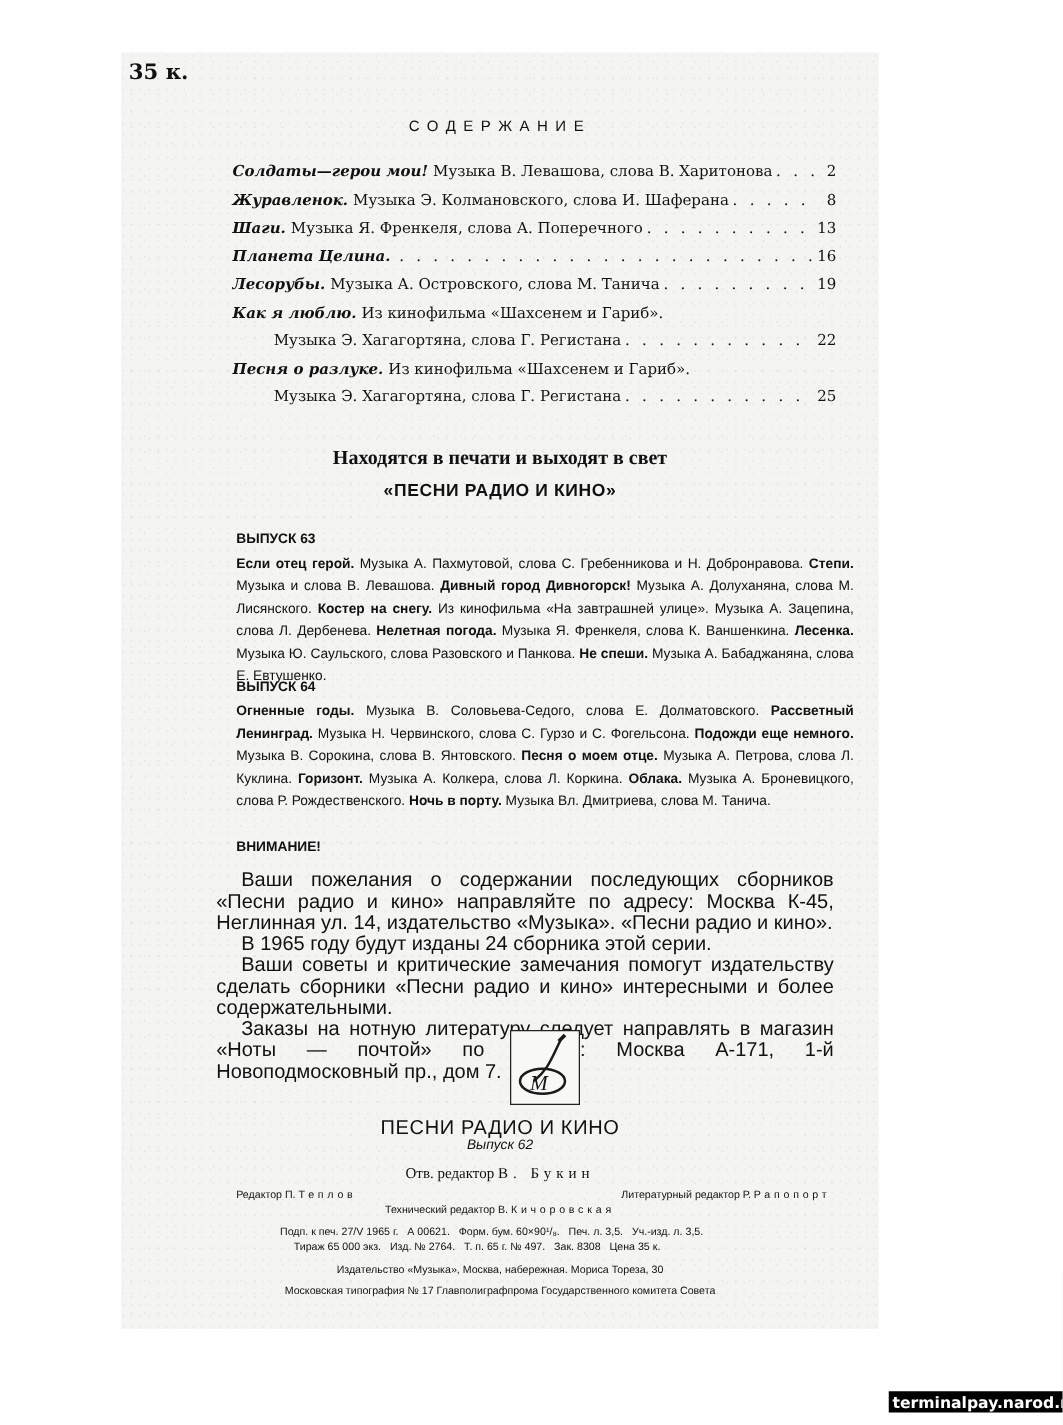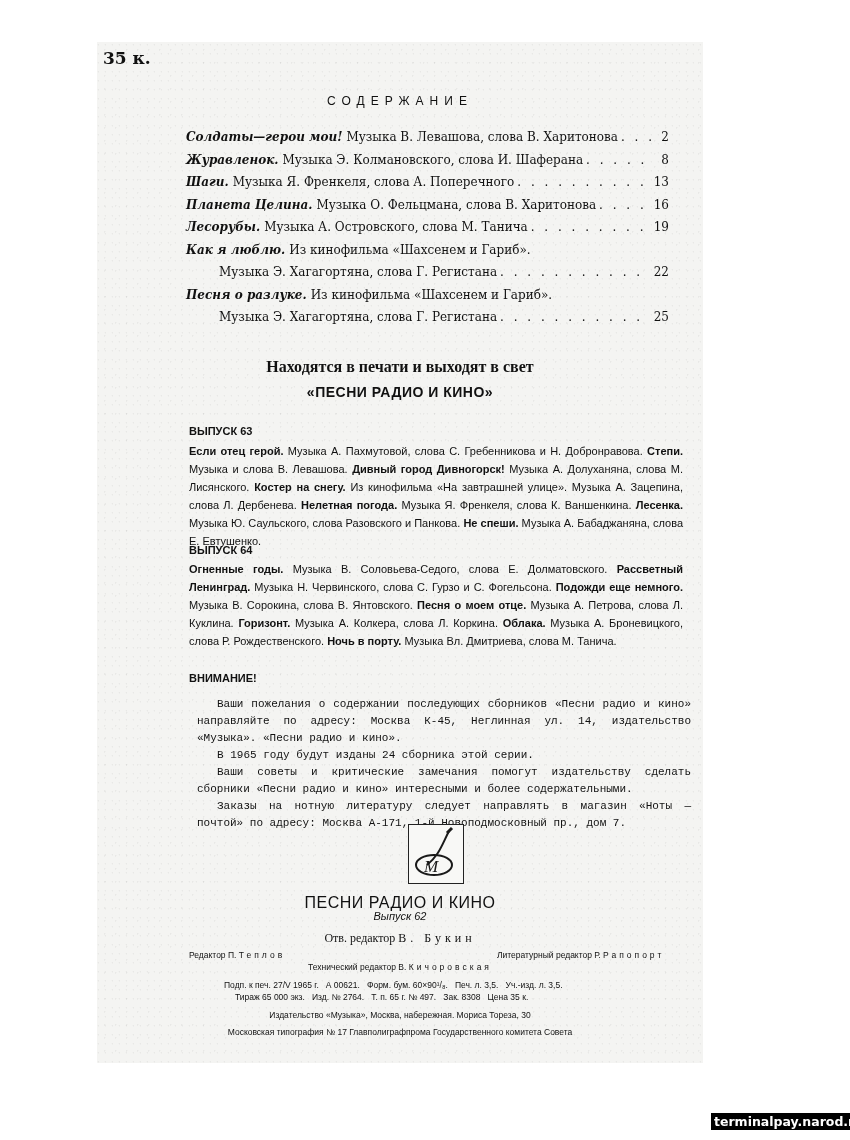--- a/index.html
+++ b/index.html
@@ -48,22 +48,22 @@
     position: absolute; left: 92px;
     font-family: "Liberation Sans", sans-serif; font-weight: bold; font-size: 11px;
   }
   .issue-body {
     position: absolute; left: 92px; width: 494px;
     font-family: "Liberation Sans", sans-serif; font-size: 11px; line-height: 18px;
     text-align: justify;
   }
   .issue-body b { font-weight: bold; }
   .notice-body {
-    position: absolute; left: 100px; width: 494px;
-    font-family: Liberation Mono, monospace; font-size: 11px; line-height: 17px;
+    position: absolute; left: 76px; width: 494px;
+    font-family: Liberation Sans, sans-serif; font-size: 16px; line-height: 17px;
     text-align: justify;
   }
   .notice-body p { margin: 0; }
   .notice-body p.ind { text-indent: 20px; }
 
   .logo {
     position: absolute; left: 311px; top: 782px; width: 54px; height: 58px;
     border: 1.5px solid #222; background: #f8f8f6;
   }
   .series-name {
@@ -113,21 +113,20 @@
       <span class="toc-page">8</span>
     </div>
     <div class="toc-row">
       <span class="toc-title">Шаги.</span>
       <span>Музыка  Я. Френкеля, слова  А. Поперечного</span>
       <span class="toc-dots"></span>
       <span class="toc-page">13</span>
     </div>
     <div class="toc-row">
       <span class="toc-title">Планета Целина.</span>
-      <span>Музыка  О. Фельцмана, слова  В. Харитонова</span>
       <span class="toc-dots"></span>
       <span class="toc-page">16</span>
     </div>
     <div class="toc-row">
       <span class="toc-title">Лесорубы.</span>
       <span>Музыка  А. Островского, слова  М. Танича</span>
       <span class="toc-dots"></span>
       <span class="toc-page">19</span>
     </div>
     <div class="toc-row">

